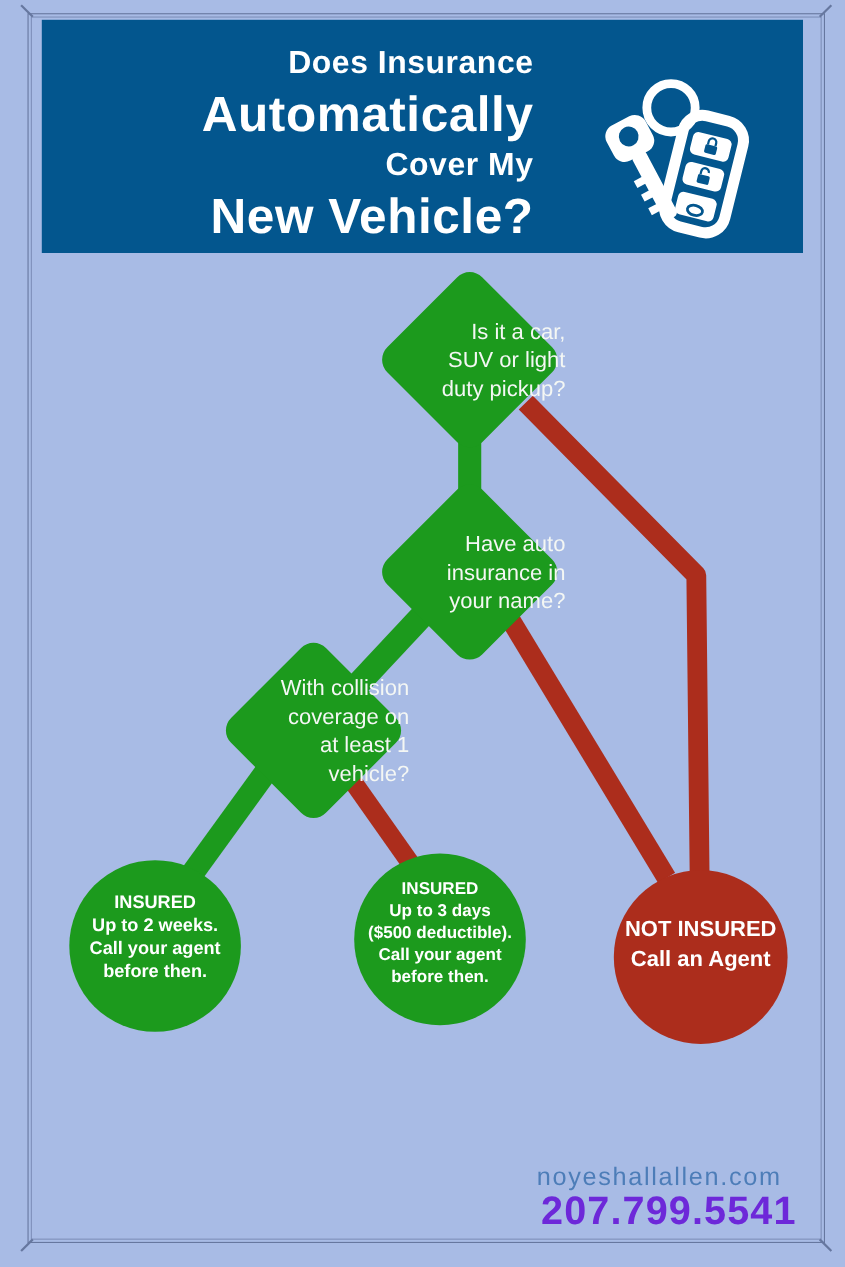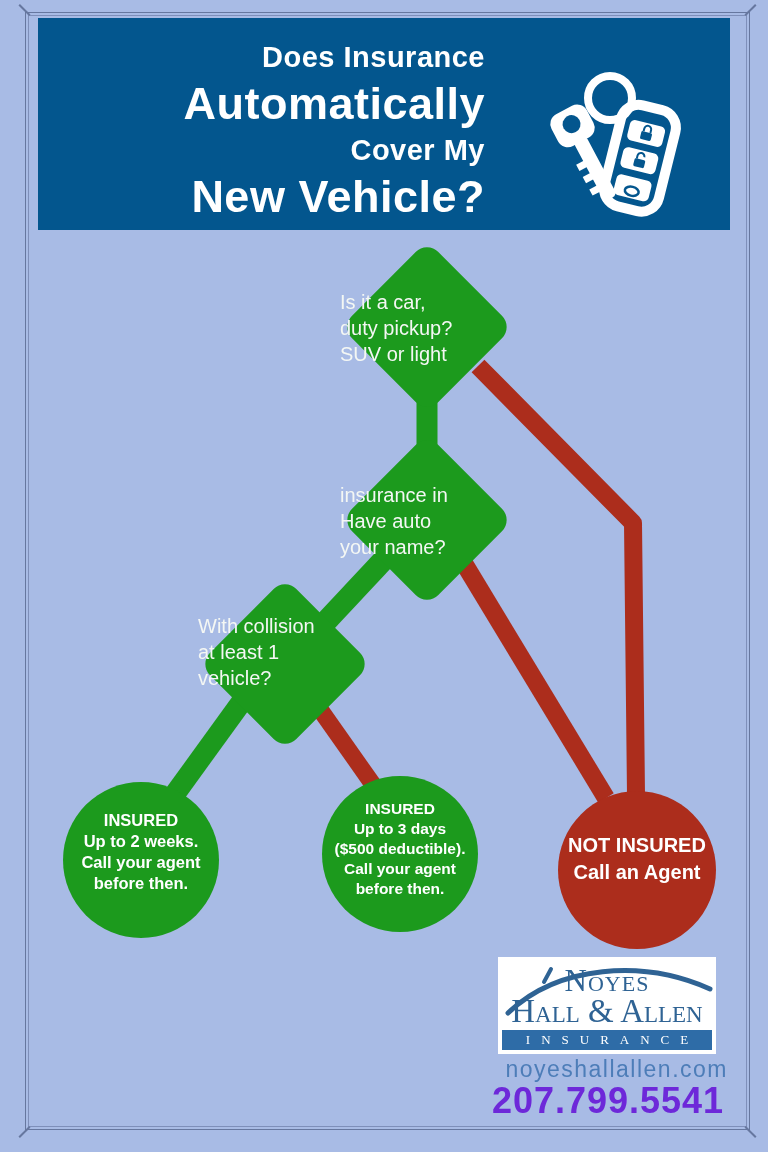--- a/index.html
+++ b/index.html
@@ -30,21 +30,21 @@
 
   
   .connectors { position:absolute; left:0; top:0; z-index:1; }
 
   
   .diamond { position:absolute; width:122px; height:122px; background:#1c9a1d;
     border-radius:16px; transform:rotate(45deg); z-index:2; }
   .d1 { left:366px; top:266px; }
   .d2 { left:366px; top:459px; }
   .d3 { left:224px; top:603px; }
-  .dlabel { position:absolute; width:174px; text-align:left; color:#f4f7f4;
+  .dlabel { position:absolute; width:174px; text-align:right; color:#f4f7f4;
     font-size:20px; line-height:26px; z-index:3; }
   .dl1 { left:340px; top:289px; }
   .dl2 { left:340px; top:482px; }
   .dl3 { left:198px; top:613px; }
 
   
   .circle { position:absolute; border-radius:50%; color:#fff; font-weight:bold;
     text-align:center; display:flex; flex-direction:column; justify-content:center;
     z-index:2; }
   .c1 { left:63px;  top:782px; width:156px; height:156px; background:#1c9a1d;
@@ -63,21 +63,21 @@
   .logo-name1 { position:absolute; top:9px; width:100%; text-align:center;
     font-family:"Liberation Serif", serif; font-variant:small-caps;
     color:#2f6394; font-size:31px; line-height:30px; letter-spacing:1px; }
   .logo-name2 { position:absolute; top:37px; width:100%; text-align:center;
     font-family:"Liberation Serif", serif; font-variant:small-caps;
     color:#2f6394; font-size:33px; line-height:34px; }
   .logo-bar { position:absolute; left:4px; right:4px; bottom:4px; height:20px;
     background:#2e6ca7; color:#fff; font-family:"Liberation Serif", serif;
     font-size:13px; letter-spacing:11px; padding-left:11px; text-align:center;
     line-height:20px; }
-  .website { position:absolute; left:488px; top:1056px; width:240px; text-align:right;
+  .website { position:absolute; left:488px; top:1056px; width:240px; text-align:left;
     color:#4d7db8; font-size:23px; letter-spacing:1.5px; }
   .phone { position:absolute; left:488px; top:1080px; width:240px; text-align:center;
     color:#6d28d9; font-size:36px; font-weight:bold; letter-spacing:1px; }
 </style>
 </head>
 <body>
 
 <div class="poster">
 
   <div class="frame-outer"></div>
@@ -129,30 +129,31 @@
     <line x1="462" y1="560" x2="606" y2="798" stroke="#ac2d1c" stroke-width="18"></line>
     <line x1="312" y1="698" x2="374" y2="786" stroke="#ac2d1c" stroke-width="17"></line>
   </svg>
 
   <div class="diamond d1"></div>
   <div class="diamond d2"></div>
   <div class="diamond d3"></div>
 
   <div class="dlabel dl1">
     <div>Is it a car,</div>
+    <div>SUV or light</div>
     <div>duty pickup?</div>
-    <div>SUV or light</div>
   </div>
   <div class="dlabel dl2">
+    <div>Have auto</div>
     <div>insurance in</div>
-    <div>Have auto</div>
     <div>your name?</div>
   </div>
   <div class="dlabel dl3">
     <div>With collision</div>
+    <div>coverage on</div>
     <div>at least 1</div>
     <div>vehicle?</div>
   </div>
 
   <div class="circle c1">
     <div>INSURED</div>
     <div>Up to 2 weeks.</div>
     <div>Call your agent</div>
     <div>before then.</div>
   </div>
@@ -162,25 +163,16 @@
     <div>($500 deductible).</div>
     <div>Call your agent</div>
     <div>before then.</div>
   </div>
   <div class="circle c3">
     <div>NOT INSURED</div>
     <div>Call an Agent</div>
   </div>
 
 
-  <div class="logo-box">
-    <svg class="logo-arc" width="218" height="97" viewBox="0 0 218 97">
-      <path d="M 10 56 C 60 8, 145 2, 212 32" fill="none" stroke="#2f6394" stroke-width="5" stroke-linecap="round"></path>
-      <path d="M 46 25 L 53 12" stroke="#2f6394" stroke-width="4" stroke-linecap="round"></path>
-    </svg>
-    <div class="logo-name1">Noyes</div>
-    <div class="logo-name2">Hall &amp; Allen</div>
-    <div class="logo-bar">INSURANCE</div>
-  </div>
   <div class="website">noyeshallallen.com</div>
   <div class="phone">207.799.5541</div>
 
 </div>
 
 </body></html>

